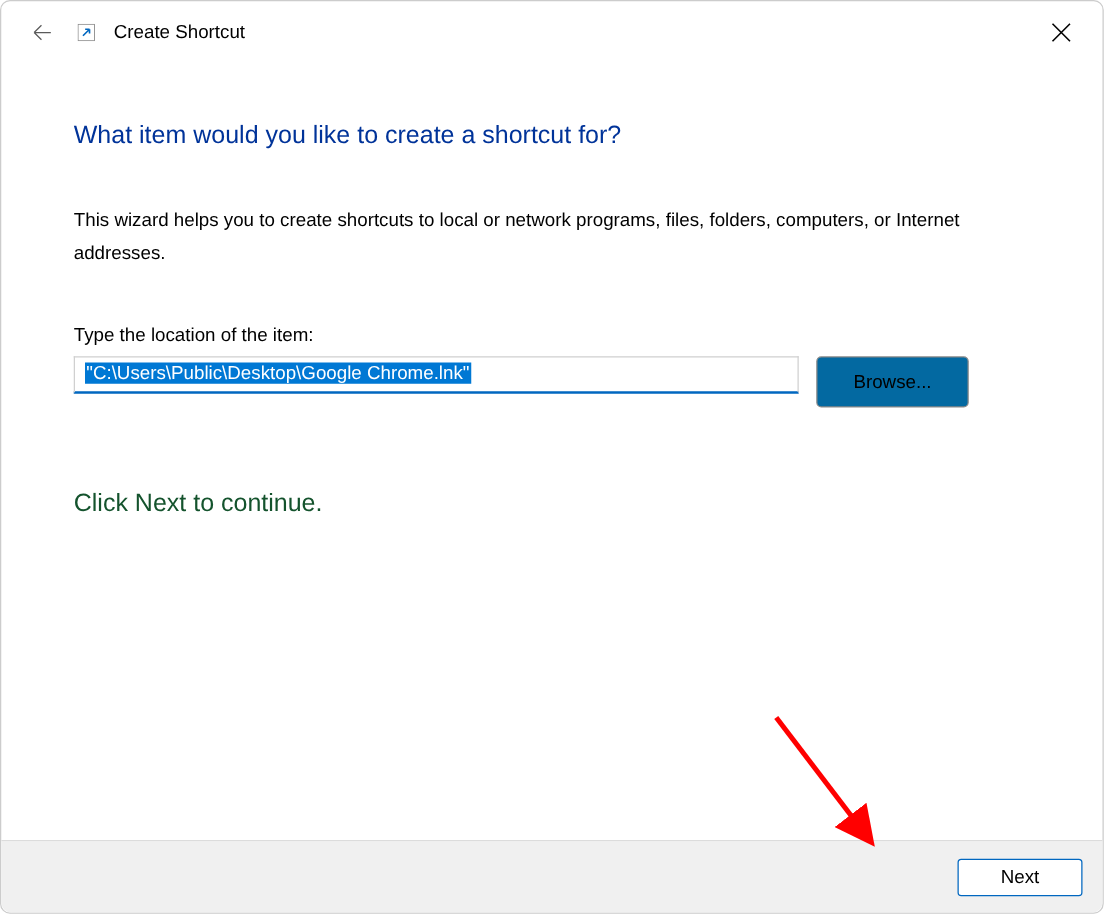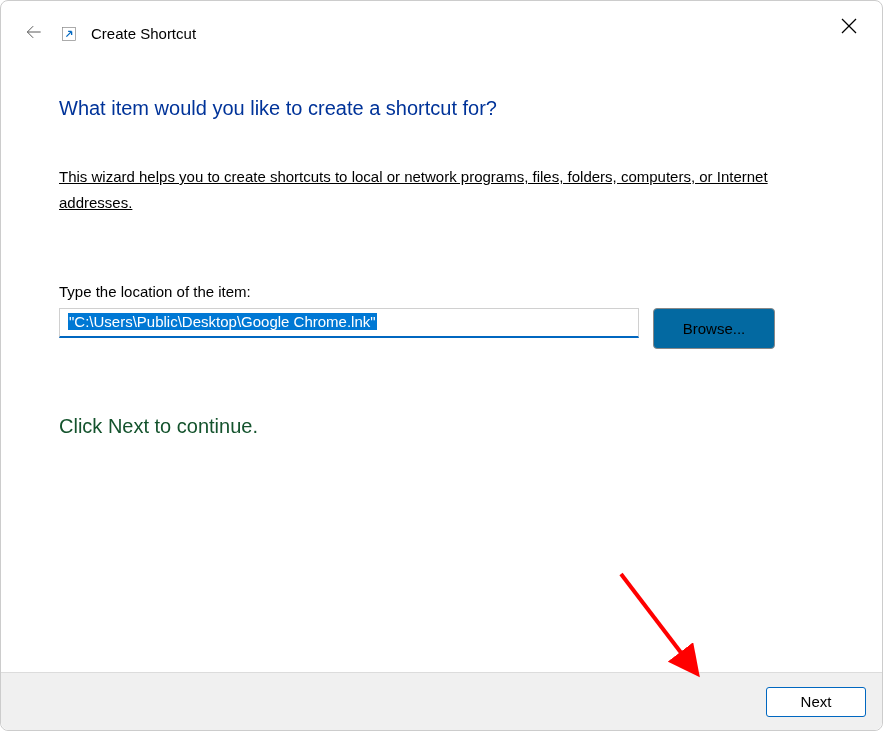--- a/index.html
+++ b/index.html
@@ -22,21 +22,20 @@
       height: 100%;
       border: 1px solid #ccc;
       border-radius: 8px;
       display: flex;
       flex-direction: column;
       position: relative;
     }
     
     .titlebar {
       display: flex;
-      align-items: center;
       padding: 14px 16px 10px 22px;
       height: 58px;
     }
     
     .back-arrow {
       width: 22px;
       height: 22px;
       display: flex;
       align-items: center;
       justify-content: center;
@@ -94,22 +93,21 @@
       font-size: 20px;
       font-weight: 400;
       color: #003399;
       margin-bottom: 44px;
     }
     
     .description {
       font-size: 15px;
       color: #000;
       line-height: 1.7;
-      margin-bottom: 68px;
-      text-decoration: underline;
+      margin-bottom: 45px;
     }
     
     .input-label {
       font-size: 15px;
       color: #000;
       margin-bottom: 8px;
     }
     
     .input-row {
       display: flex;

